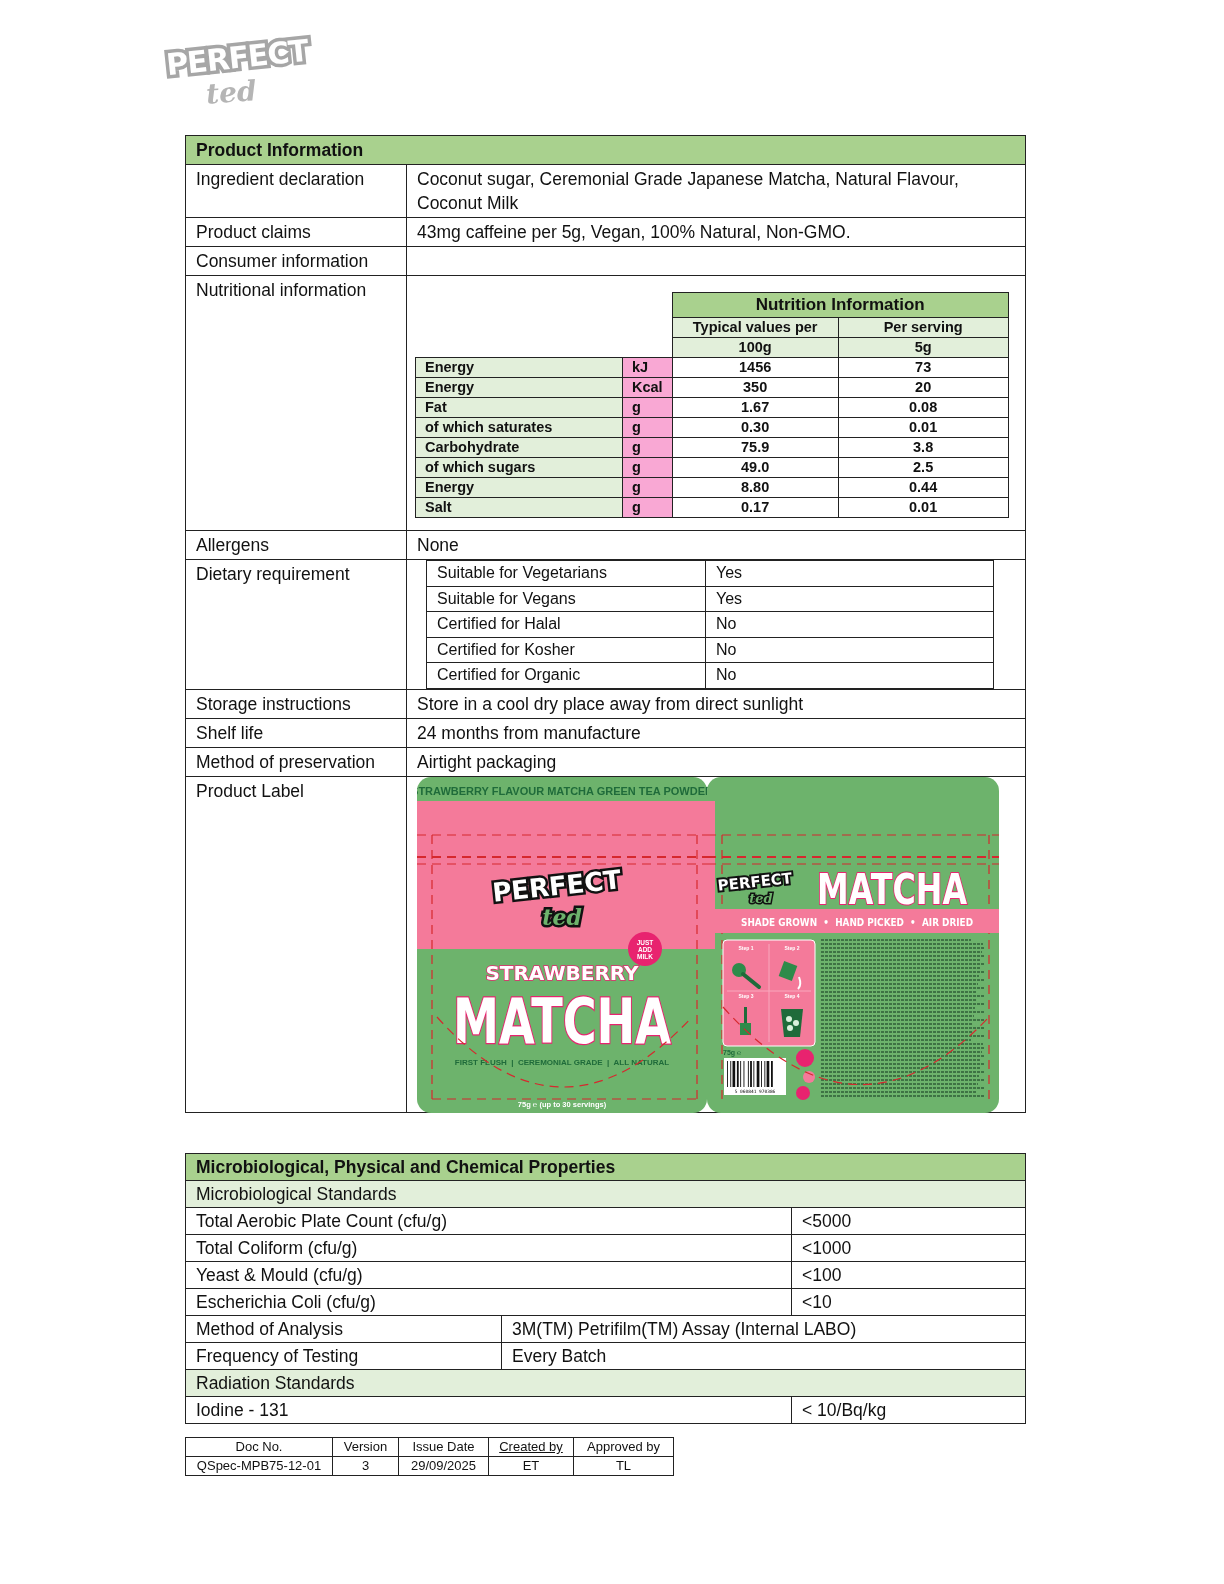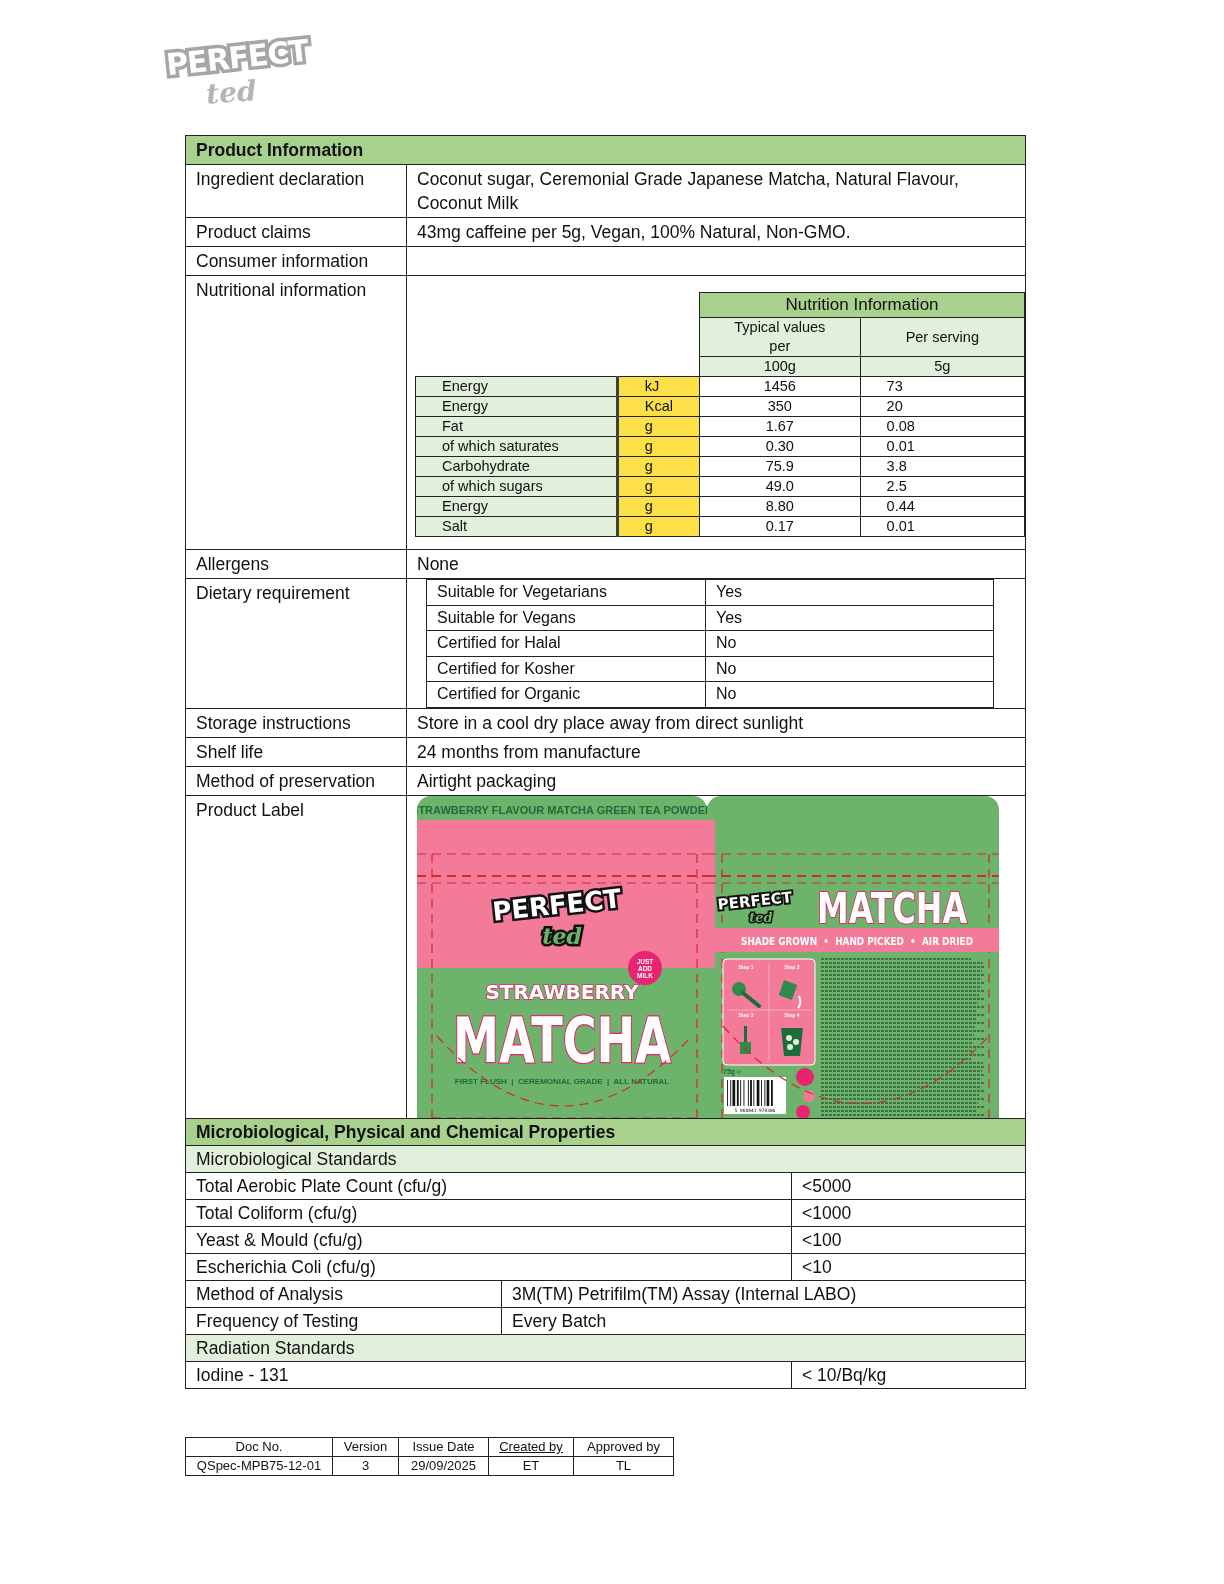--- a/index.html
+++ b/index.html
@@ -14,28 +14,28 @@
   .logo-text-2 { position: absolute; left: 44px; top: 40px; font-family: "DejaVu Serif", serif; font-style: italic; font-weight: bold; font-size: 28px; color: #b5b5b5; transform: rotate(-4deg); }
 
   table { border-collapse: collapse; }
   .spec { position: absolute; left: 185px; width: 841px; font-size: 17.5px; }
   .spec td { border: 1.5px solid #222; padding: 2px 10px; vertical-align: top; line-height: 24px; }
   .hdr { background: #a9d18e; font-weight: bold; }
   .sub { background: #e2efda; }
   .col1 { width: 221px; }
 
   .nutri { margin: 16px 0 12px 0; font-size: 14.5px; }
-  .nutri td { border: 1.5px solid #222; padding: 0 26px; line-height: 19px; vertical-align: middle; }
+  .nutri td { border: 1.5px solid #222; padding: 0 9px; line-height: 19px; vertical-align: middle; font-weight: bold; }
   .nutri .blank { border: none; background: transparent; }
   .nutri .title { background: #a9d18e; text-align: center; font-size: 17px; line-height: 24px; }
   .nutri .colh { background: #e2efda; text-align: center; }
   .nutri .lab { background: #e2efda; width: 207px; }
-  .nutri .unit { background: #fde047; width: 48px; border-left: 3px solid #404040; }
+  .nutri .unit { background: #f9a8d4; width: 48px; border-left: 1px solid #404040; }
   .nutri .val { text-align: center; width: 166px; }
-  .nutri .val2 { text-align: left; width: 170px; }
+  .nutri .val2 { text-align: center; width: 170px; }
 
   .diet { margin: 0 0 0 19px; width: 568px; font-size: 16px; }
   .diet td { border: 1.5px solid #222; padding: 0 10px; line-height: 24.5px; }
   .diet td:first-child { width: 279px; }
 
   .label-cell { padding: 0 !important; position: relative; height: 336px; }
   .label-art { position: absolute; left: 10px; top: 0; width: 582px; height: 336px; overflow: hidden; }
 
   .micro td { padding: 1px 10px; line-height: 24px; }
 
@@ -318,21 +318,21 @@
           <g fill="none" stroke="#d6282e" stroke-width="1.2" stroke-dasharray="9,6">
             <path d="M306 230 Q440 380 572 240"></path>
           </g>
         </svg>
       </div>
     </td>
   </tr>
 </tbody>
   </table>
 
-<table class="spec micro" style="top:1118px;">
+<table class="spec micro" style="top:1153px;">
   <tbody>
       <tr>
         <td colspan="3" class="hdr">Microbiological, Physical and Chemical Properties</td>
       </tr>
   <tr>
         <td colspan="3" class="sub">Microbiological Standards</td>
       </tr>
   </tbody>
     <tbody id="micro-rows">
       <tr>

